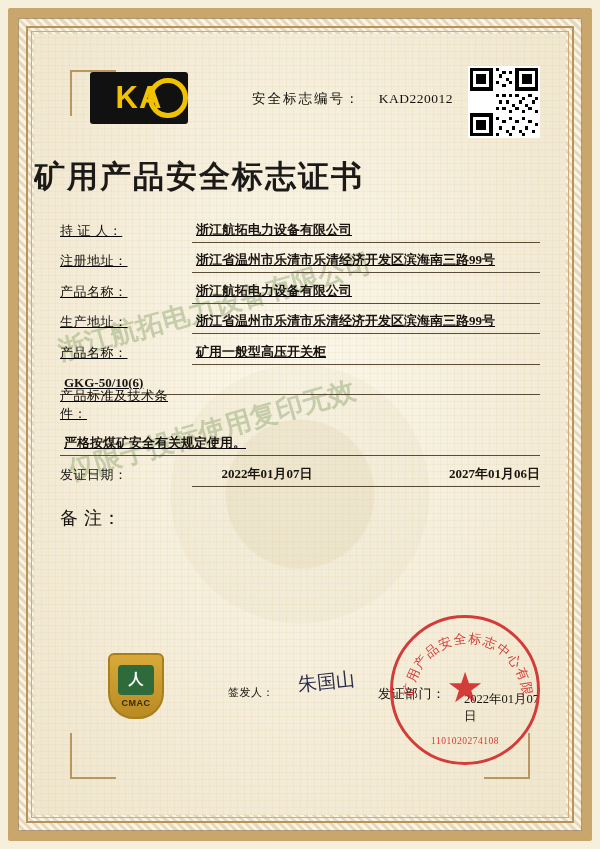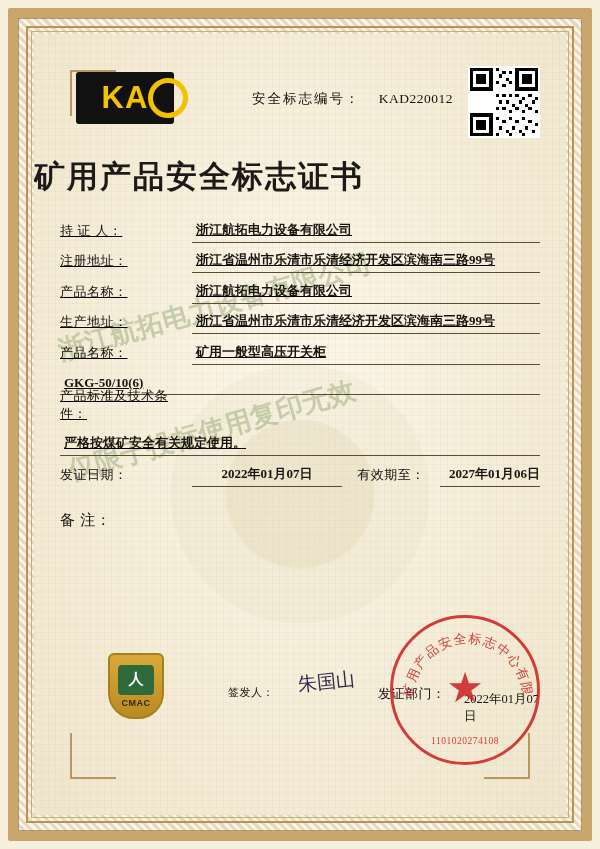--- a/index.html
+++ b/index.html
@@ -85,21 +85,21 @@
   
   .header {
     position: absolute;
     left: 28px;
     top: 30px;
     right: 18px;
     height: 80px;
   }
   .ka-logo {
     position: absolute;
-    left: 14px;
+    left: 28px;
     top: 8px;
     width: 98px;
     height: 52px;
     background: #111111;
     border-radius: 3px;
     display: flex;
     align-items: center;
     justify-content: center;
   }
   .ka-logo .ka-text {
@@ -235,21 +235,21 @@
     font-family: "Liberation Serif", serif;
   }
   .remark-row {
     display: flex;
     align-items: flex-end;
     height: 46px;
   }
   .remark-row .lbl {
     width: 132px;
     flex: none;
-    font-size: 15px;
+    font-size: 18px;
     color: #14120f;
     padding-bottom: 3px;
     letter-spacing: 0.5px;
   }
   .remark-row .val {
     flex: 1;
     font-size: 13px;
     padding-bottom: 3px;
   }
 
@@ -564,21 +564,20 @@
         <div class="field-label">产品标准及技术条件：</div>
       </div>
 
       <div class="field-row">
         <div class="field-value">严格按煤矿安全有关规定使用。</div>
       </div>
 
       <div class="date-row">
         <div class="lbl1">发证日期：</div>
         <div class="val1">2022年01月07日</div>
-        <div class="lbl2">有效期至：</div>
         <div class="val2">2027年01月06日</div>
       </div>
 
       <div class="remark-row">
         <div class="lbl">备    注：</div>
         <div class="val"></div>
       </div>
     </div>
 
 

